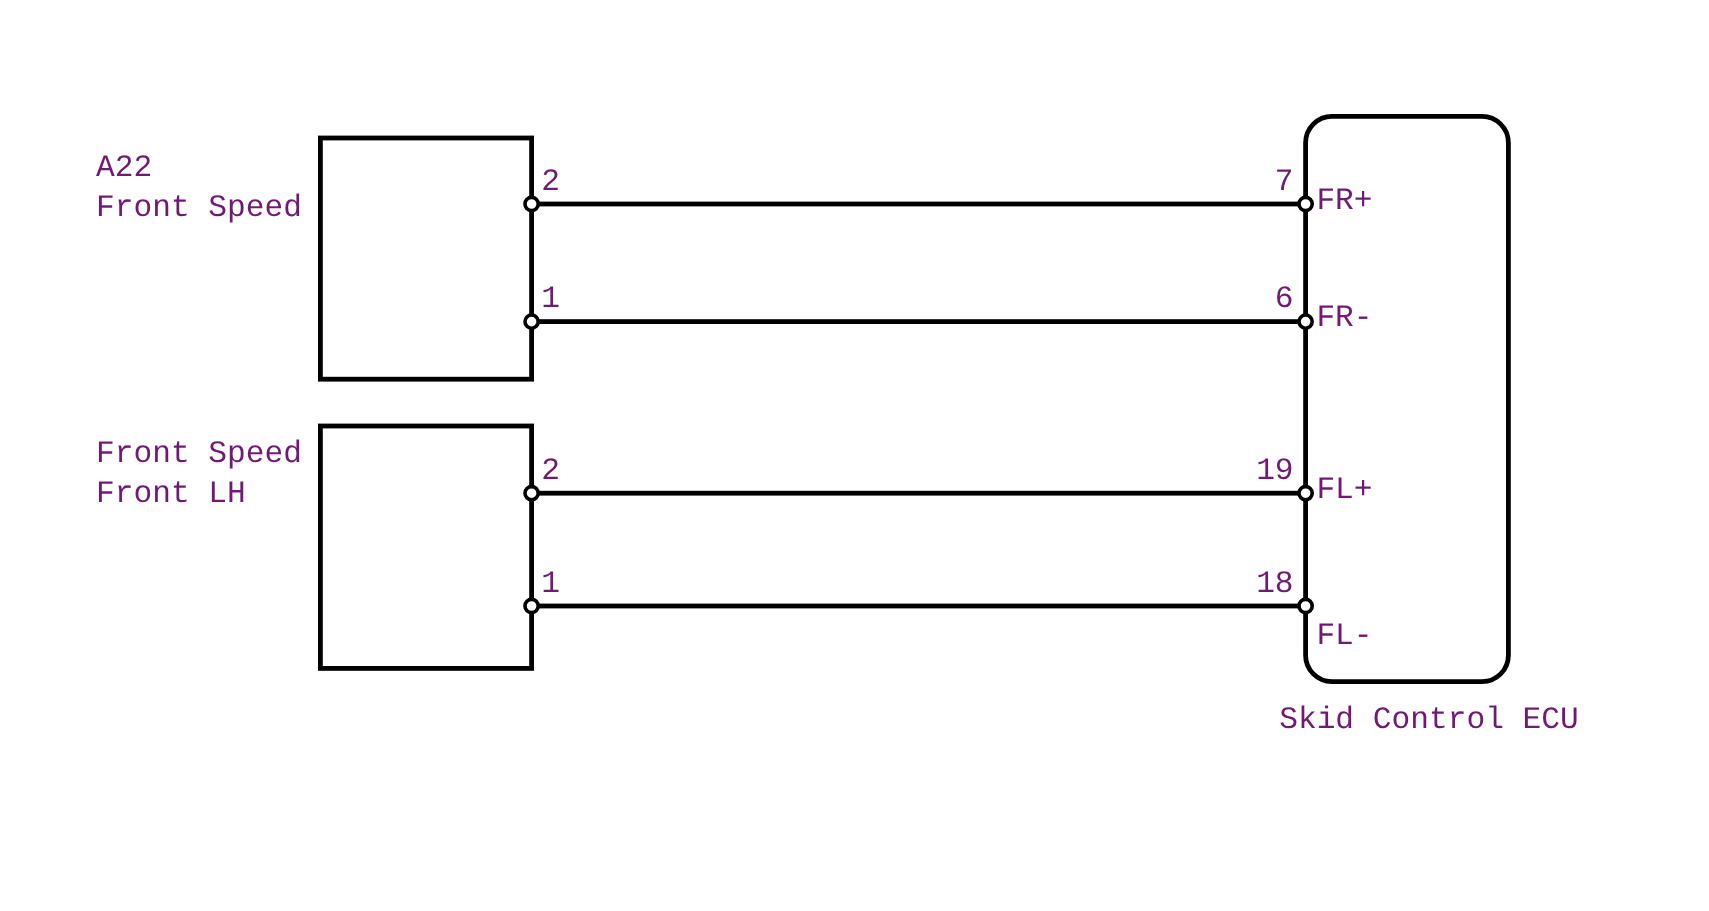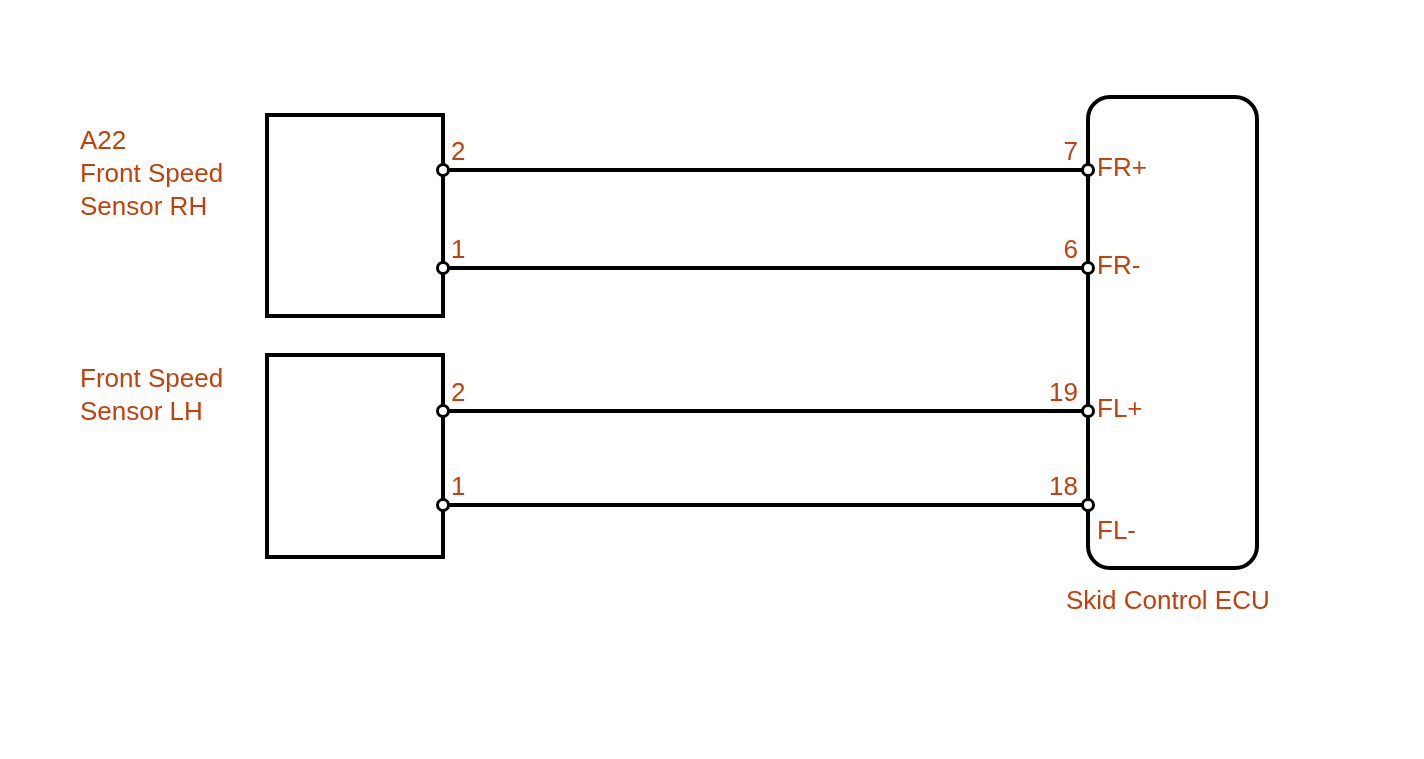--- a/index.html
+++ b/index.html
@@ -6,22 +6,22 @@
     margin: 0;
     padding: 0;
     background: #ffffff;
   }
   .stage {
     position: relative;
     width: 1424px;
     height: 685px;
     background: #ffffff;
     overflow: hidden;
-    font-family: Liberation Sans, sans-serif;
-    color: #c2410c;
+    font-family: Liberation Mono, monospace;
+    color: #701a75;
   }
   .connector-box {
     position: absolute;
     box-sizing: border-box;
     border: 4px solid #000000;
     background: #ffffff;
   }
   .box-a22 { left: 265px; top: 113px; width: 180px; height: 205px; }
   .box-a23 { left: 265px; top: 353px; width: 180px; height: 206px; }
   .box-ecu {
@@ -106,26 +106,25 @@
   <div class="terminal t-left t-row3"></div>
   <div class="terminal t-left t-row4"></div>
   <div class="terminal t-right t-row1"></div>
   <div class="terminal t-right t-row2"></div>
   <div class="terminal t-right t-row3"></div>
   <div class="terminal t-right t-row4"></div>
 
   <div class="label component-label lbl-a22">
     <div>A22</div>
     <div>Front Speed</div>
-    <div>Sensor RH</div>
   </div>
 
   <div class="label component-label lbl-a23">
     <div>Front Speed</div>
-    <div>Sensor LH</div>
+    <div>Front LH</div>
   </div>
 
   <div class="label component-label lbl-a37">
     <div>Skid Control ECU</div>
   </div>
 
   <div class="pin-num pn-left pn-row1">2</div>
   <div class="pin-num pn-left pn-row2">1</div>
   <div class="pin-num pn-left pn-row3">2</div>
   <div class="pin-num pn-left pn-row4">1</div>

